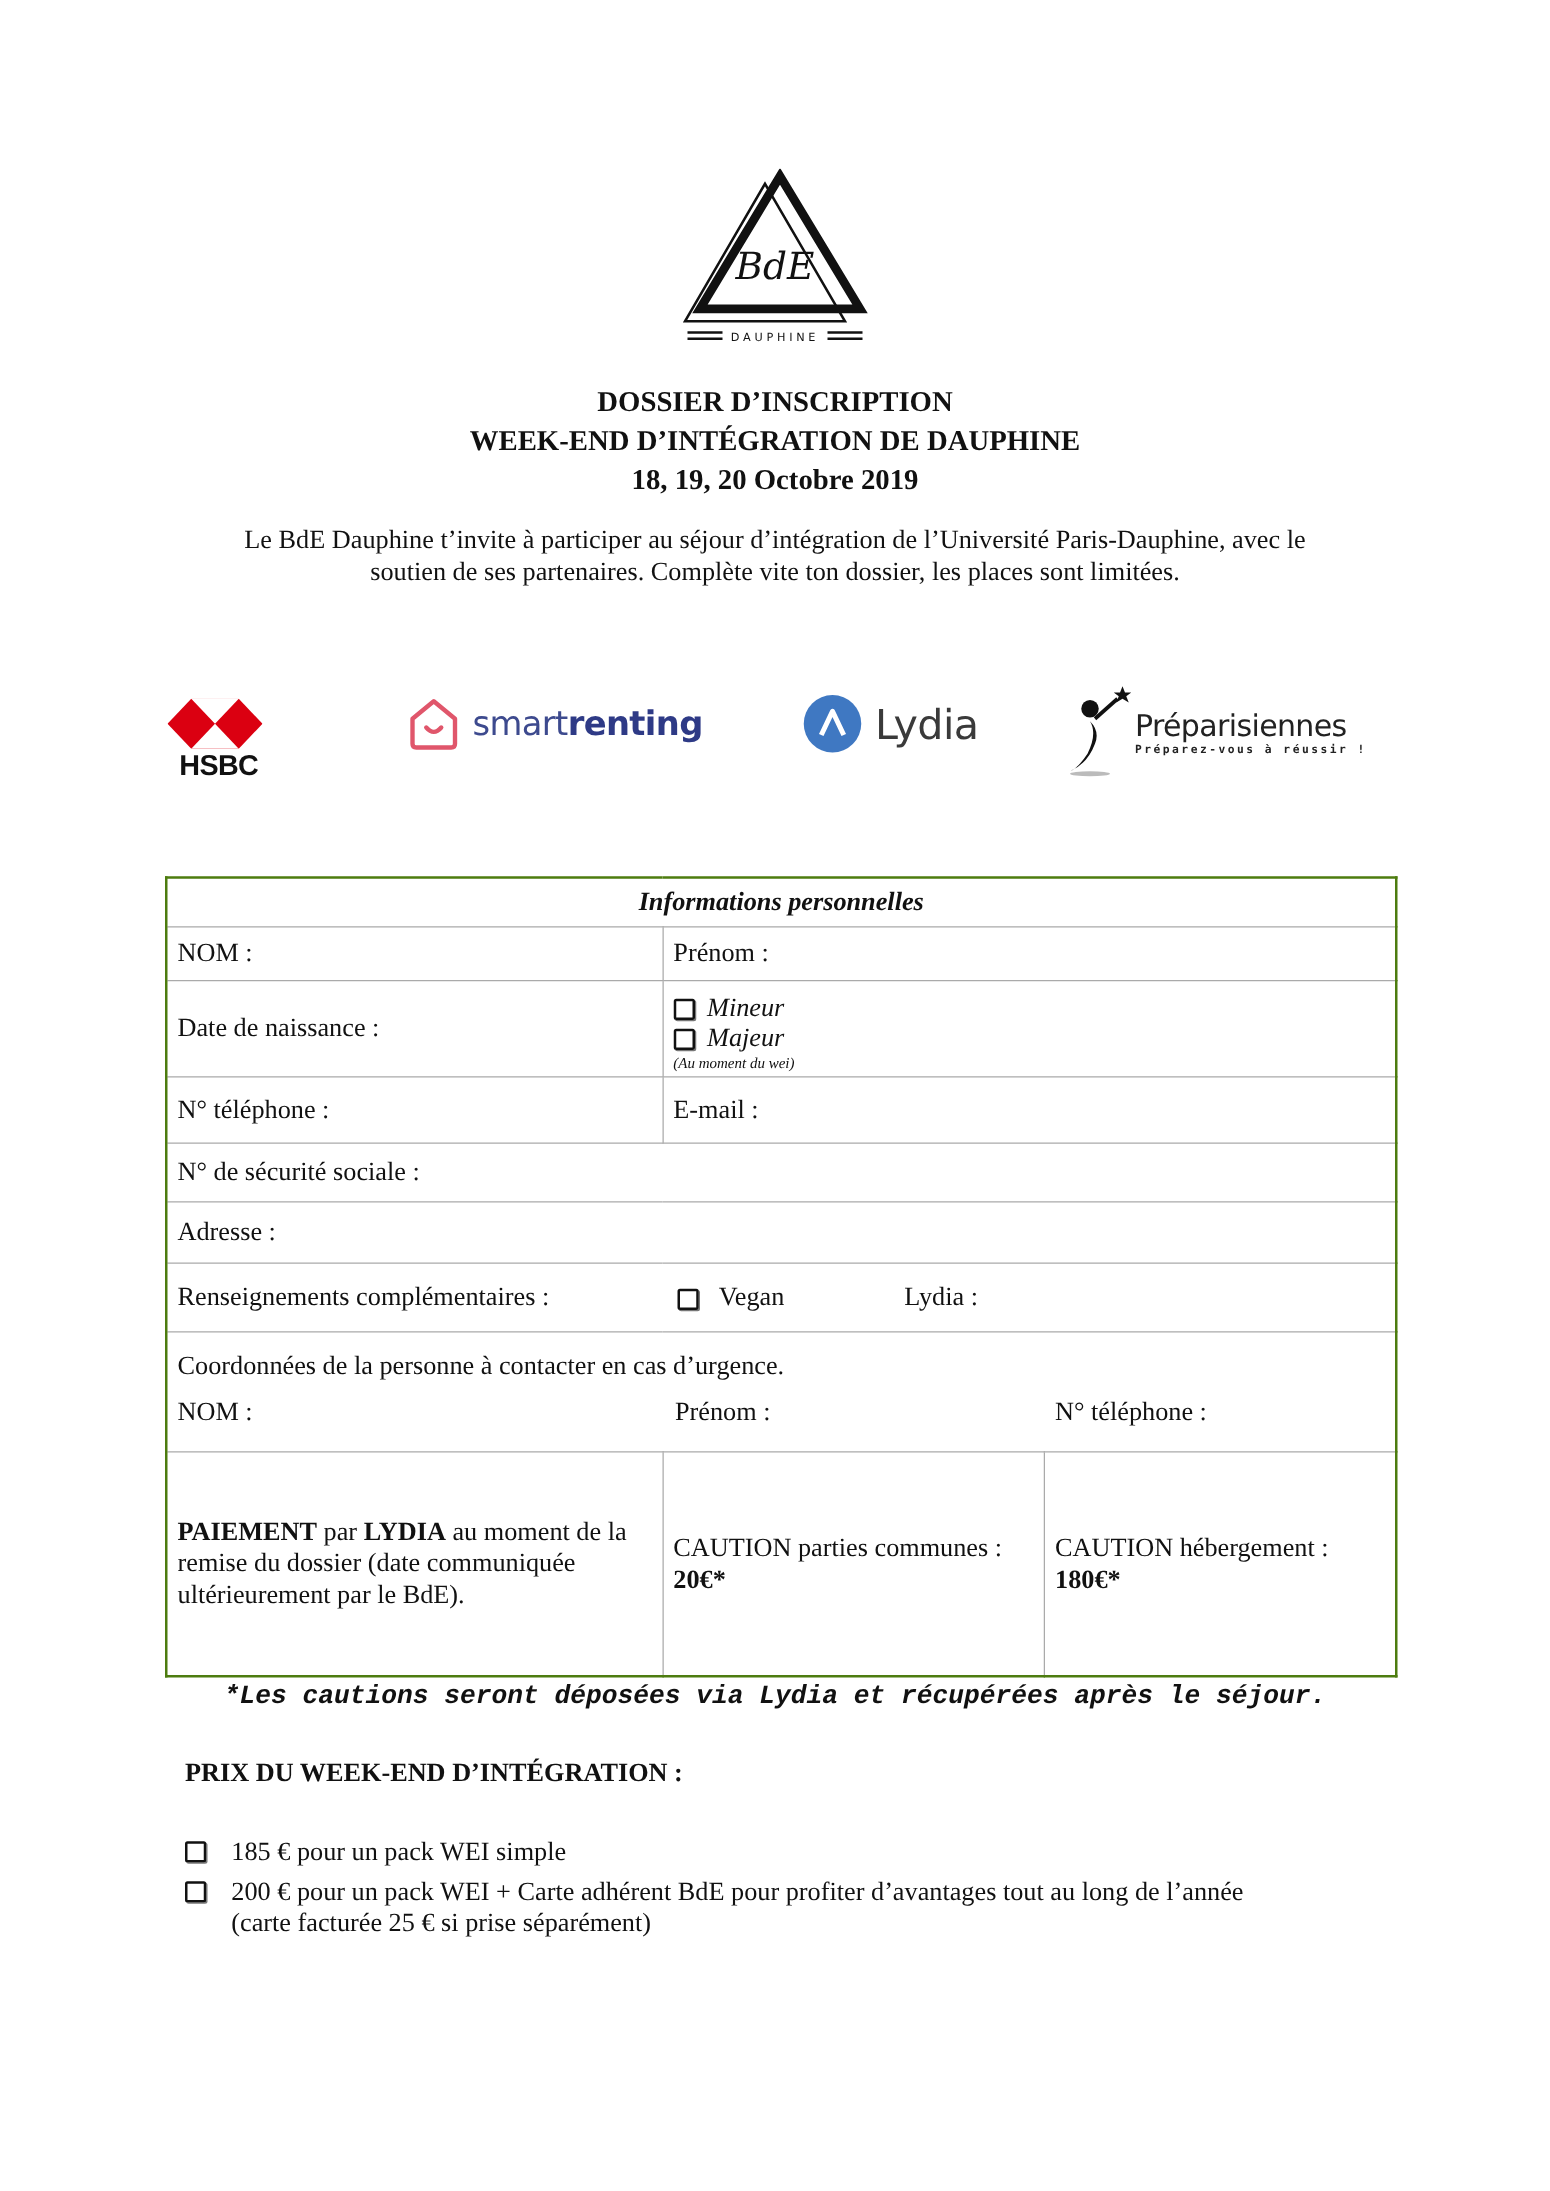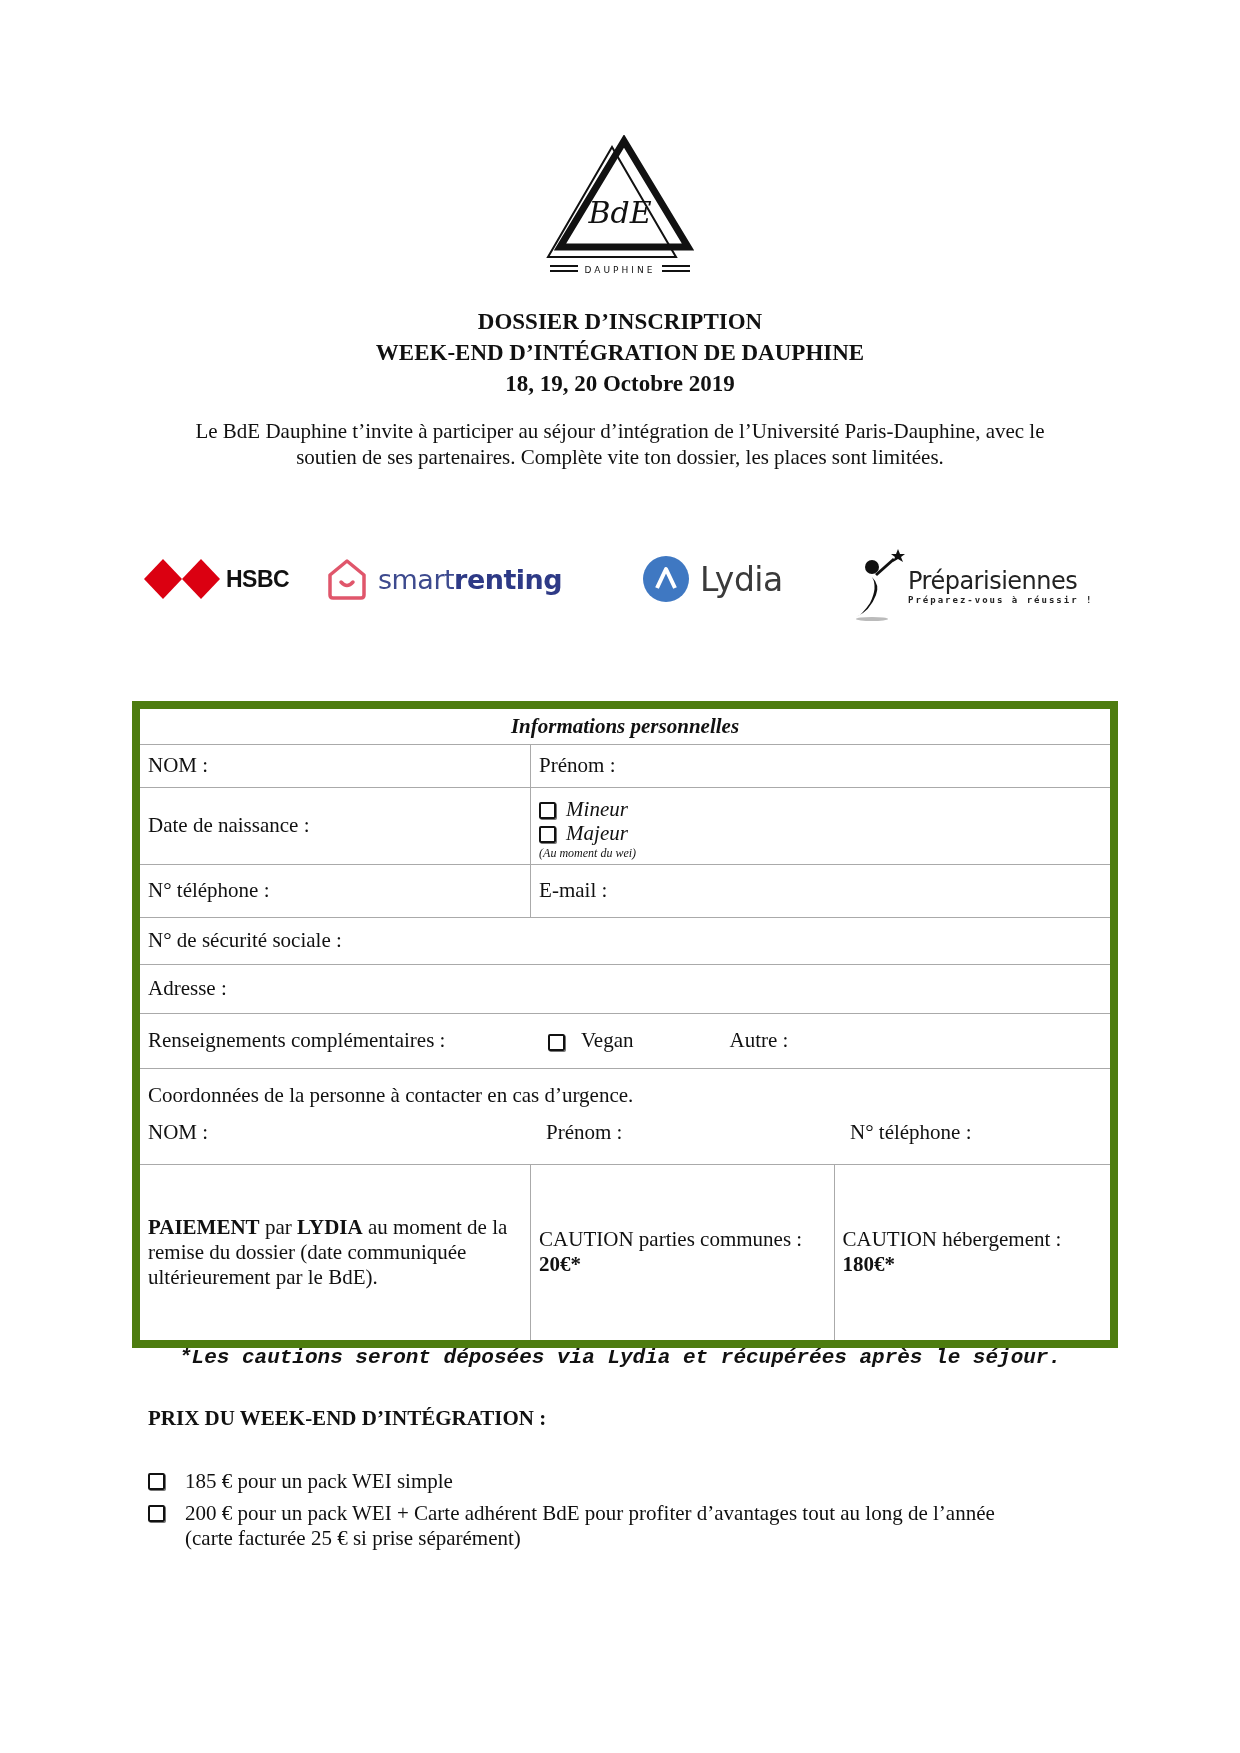--- a/index.html
+++ b/index.html
@@ -11,21 +11,21 @@
   .logo-wrap { left:540px; top:135px; width:160px; height:145px; }
   .partners { top:545px; left:130px; width:990px; height:80px; }
   .partner { position:absolute; display:flex; align-items:center; }
   .hsbc-text { font-family:"Liberation Sans", sans-serif; font-weight:bold; font-size:23px; color:#111; margin-left:6px; letter-spacing:-0.5px; }
   .smart-text { font-family:"DejaVu Sans", sans-serif; font-size:27px; color:#3d4a8e; margin-left:10px; letter-spacing:-0.5px; }
   .smart-text b { font-weight:bold; color:#2e3a86; }
   .lydia-text { font-family:"DejaVu Sans", sans-serif; font-size:33px; color:#3a3a3a; margin-left:10px; letter-spacing:-0.5px; }
   .prepa-main { font-family:"DejaVu Sans", sans-serif; font-size:24px; color:#222; letter-spacing:-0.5px; }
   .prepa-sub { font-family:"DejaVu Sans Mono", monospace; font-size:9px; color:#222; letter-spacing:2px; font-weight:bold; }
 
-  table.form { position:absolute; left:132px; top:701px; width:986px; border-collapse:collapse; border:8px solid #4d7c0f; font-size:21px; }
+  table.form { position:absolute; left:132px; top:701px; width:986px; border-collapse:collapse; border:2px solid #4d7c0f; font-size:21px; }
   table.form td { border:1px solid #aaa; padding:0 8px; vertical-align:middle; }
   .cb { display:inline-block; width:13px; height:13px; border:2px solid #111; border-radius:2px; vertical-align:middle; margin-right:10px; box-shadow:1px 1px 0 #777; }
   .small { font-size:12px; }
   .bold { font-weight:bold; }
   .foot { font-style:italic; font-weight:bold; font-size:21px; }
   .prix { font-weight:bold; font-size:21px; left:148px; top:1406px; }
   .price-item { left:148px; font-size:21px; line-height:25px; width:960px; }
   .price-item .cb { position:absolute; left:0; top:4px; margin:0; }
   .price-item .txt { position:absolute; left:37px; top:0; width:930px; }
 </style>
@@ -46,21 +46,21 @@
 </div>
 
 <div class="abs center title" style="top:306px;text-align:center;">DOSSIER D’INSCRIPTION</div>
 <div class="abs center title" style="top:337px;">WEEK-END D’INTÉGRATION DE DAUPHINE</div>
 <div class="abs center title" style="top:368px;">18, 19, 20 Octobre 2019</div>
 
 <div class="abs center intro" style="top:418px;">Le BdE Dauphine t’invite à participer au séjour d’intégration de l’Université Paris-Dauphine, avec le</div>
 <div class="abs center intro" style="top:444px;">soutien de ses partenaires. Complète vite ton dossier, les places sont limitées.</div>
 
 <div class="abs partners">
-  <div class="partner" style="left:14px; top:14px;">
+  <div class="partner" style="left:4px; top:14px;flex-direction:column;">
     <svg width="76" height="40" viewBox="0 0 76 40">
       <polygon points="0,20 19,0 57,0 76,20 57,40 19,40" fill="#db0011"></polygon>
       <polygon points="19,0 57,0 38,20" fill="#fff"></polygon>
       <polygon points="19,40 57,40 38,20" fill="#fff"></polygon>
     </svg>
     <span class="hsbc-text">HSBC</span>
   </div>
 
   <div class="partner" style="left:196px; top:12px;text-align:right;">
     <svg width="42" height="44" viewBox="0 0 42 44">
@@ -120,21 +120,21 @@
     <td colspan="2"><span>E-mail :</span></td>
   </tr>
   <tr style="height:47px;">
     <td colspan="3"><span>N° de sécurité sociale :</span></td>
   </tr>
   <tr style="height:49px;">
     <td colspan="3"><span>Adresse :</span></td>
   </tr>
   <tr style="height:55px;">
     <td colspan="3">
-      <span style="display:inline-block; width:400px;">Renseignements complémentaires :</span><span><span class="cb" style="margin-right:16px;"></span><span>Vegan</span></span><span style="display:inline-block; width:96px;"></span><span>Autre :</span>
+      <span style="display:inline-block; width:400px;">Renseignements complémentaires :</span><span><span class="cb" style="margin-right:16px;"></span><span>Vegan</span></span><span style="display:inline-block; width:96px;"></span><span>Lydia :</span>
     </td>
   </tr>
   <tr style="height:96px;">
     <td colspan="3" style="vertical-align:top; padding-top:8px; line-height:37px;">
       <div>Coordonnées de la personne à contacter en cas d’urgence.</div>
       <div>
         <span style="display:inline-block; width:398px;">NOM :</span><span style="display:inline-block; width:304px;">Prénom :</span><span>N° téléphone :</span>
       </div>
     </td>
   </tr>

